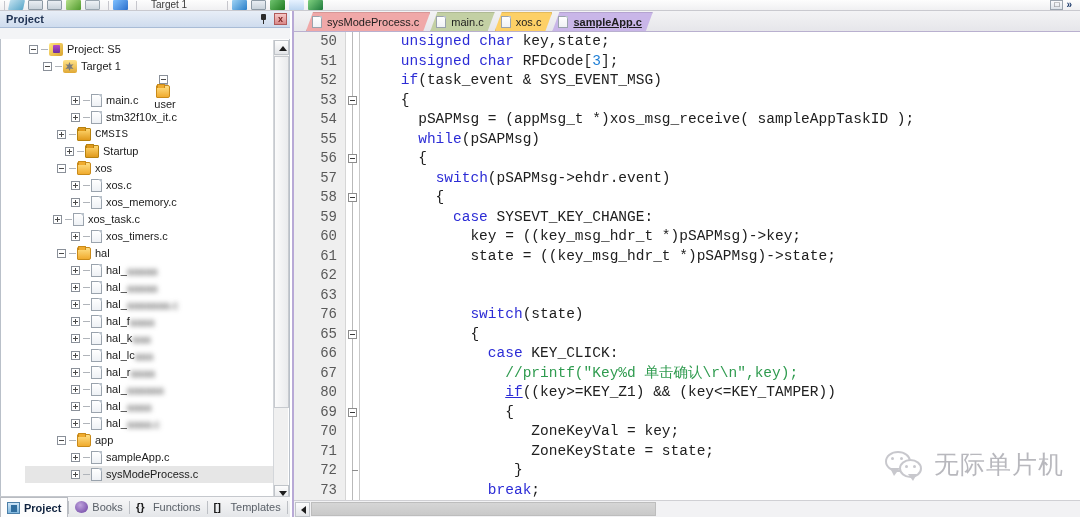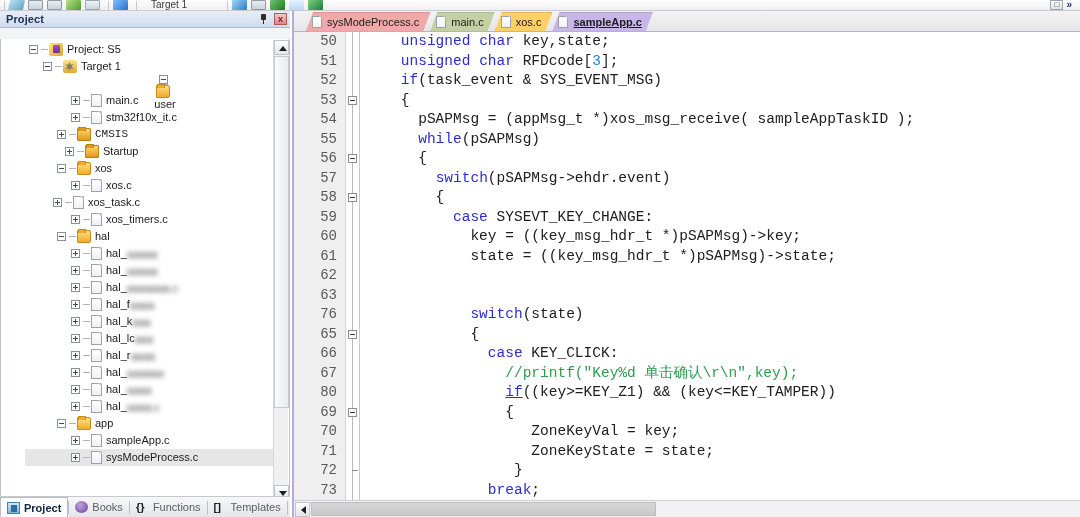--- a/index.html
+++ b/index.html
@@ -434,20 +434,26 @@
             <span class="exp"></span>
             <span class="dash"></span>
             <span class="ico ico-folder-open"></span>
             <span class="lbl">xos</span>
           </div>
           <div class="row" style="padding-left: 46px;">
             <span class="exp plus"></span>
             <span class="dash"></span>
             <span class="ico ico-file"></span>
             <span class="lbl">xos.c</span>
+          </div>
+          <div class="row" style="padding-left: 46px;">
+            <span class="exp plus"></span>
+            <span class="dash"></span>
+            <span class="ico ico-file"></span>
+            <span class="lbl">xos_memory.c</span>
           </div>
           <div class="row" style="padding-left: 28px;">
             <span class="exp plus"></span>
             <span class="dash"></span>
             <span class="ico ico-file"></span>
             <span class="lbl">xos_task.c</span>
           </div>
           <div class="row" style="padding-left: 46px;">
             <span class="exp plus"></span>
             <span class="dash"></span>
@@ -692,15 +698,26 @@
           <div class="cline">                 }</div>
           <div class="cline">              <span class="kw">break</span>;</div>
         </div>
     </div>
 
     <div class="ed-hscroll">
       <div class="hs-arrow"></div>
       <div class="hs-thumb"></div>
     </div>
 
+    <div class="watermark">
+      <div class="wm-logo">
+        <div class="wm-b1"></div>
+        <div class="wm-dot" style="left:6px;top:6px"></div>
+        <div class="wm-dot" style="left:15px;top:6px"></div>
+        <div class="wm-b2"></div>
+        <div class="wm-dot" style="left:20px;top:14px;background:#a8a8b0"></div>
+        <div class="wm-dot" style="left:28px;top:14px;background:#a8a8b0"></div>
+      </div>
+      <div class="wm-text">无际单片机</div>
+    </div>
   </div>
 
 </div>
 
 </body></html>

